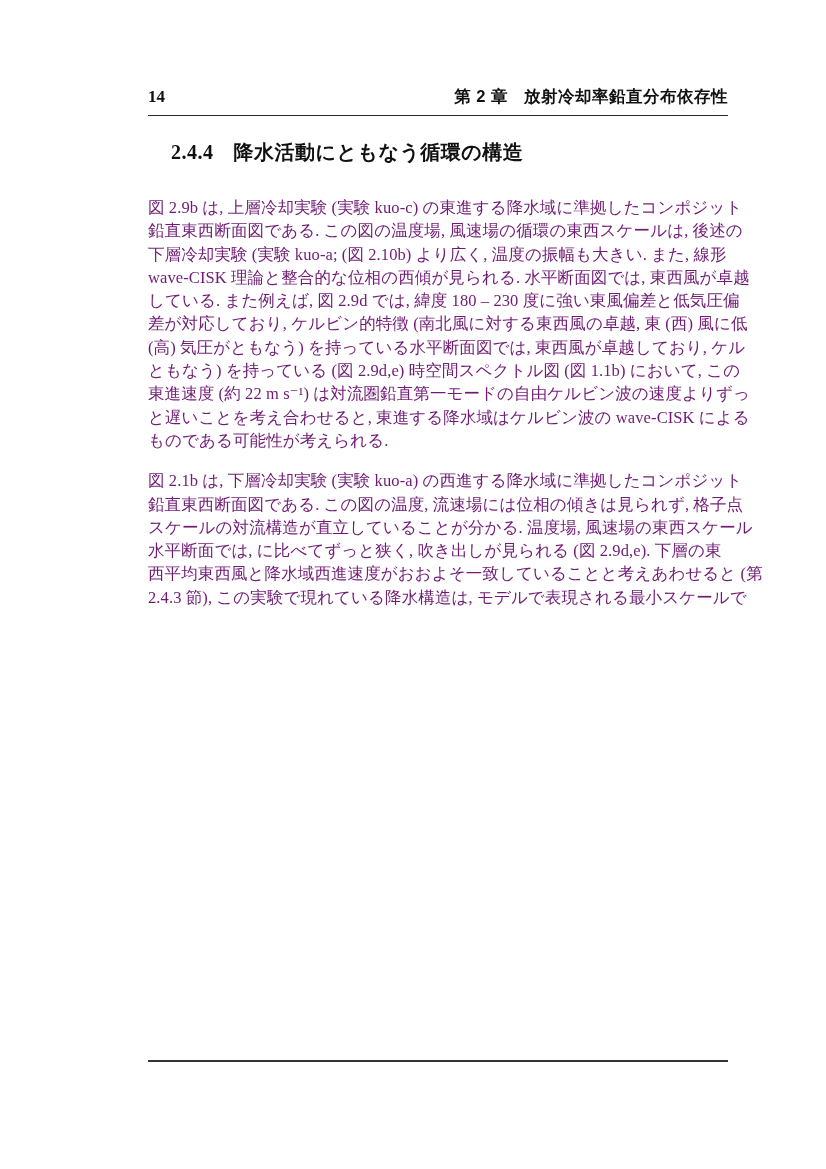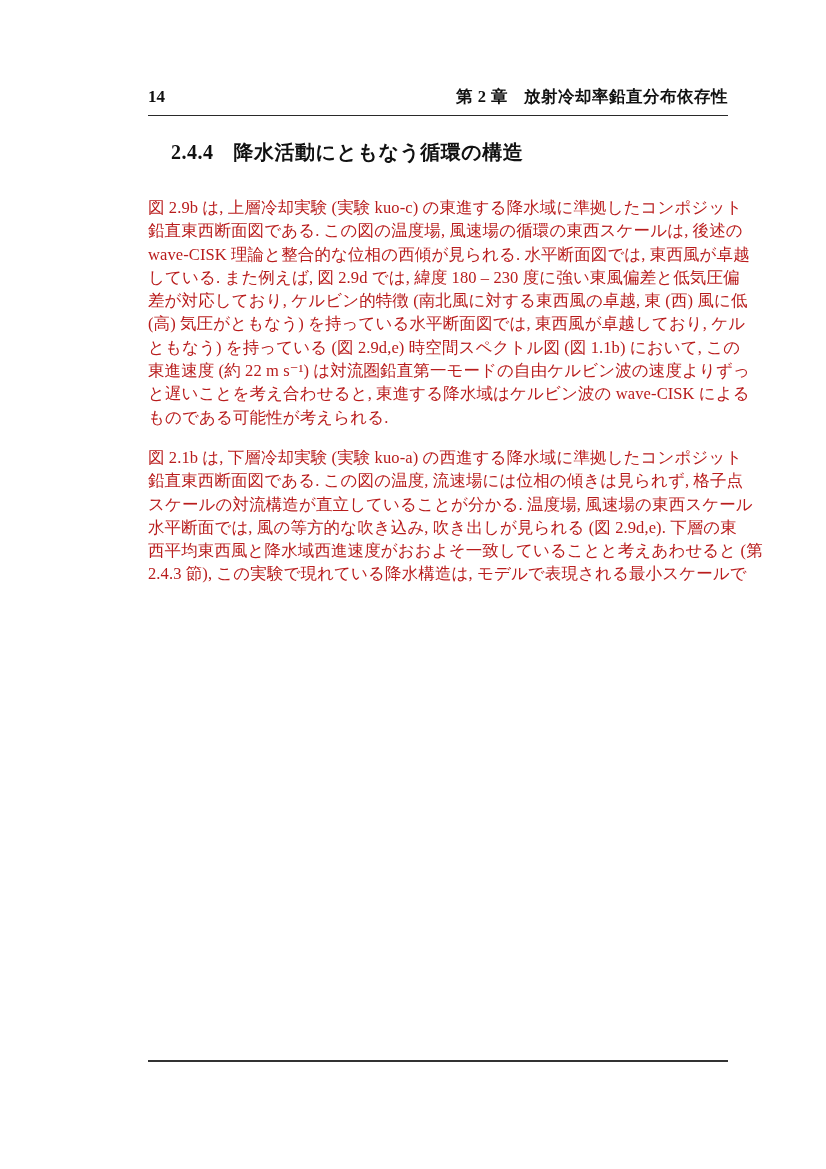--- a/index.html
+++ b/index.html
@@ -29,21 +29,21 @@
     padding-bottom: 7px;
   }
   .page-number {
     font-size: 17px;
     font-weight: bold;
     font-family: "Liberation Serif", "DejaVu Serif", serif;
   }
   .chapter-head {
     font-size: 16.5px;
     font-weight: bold;
-    font-family: Liberation Serif, serif;
+    font-family: Liberation Sans, sans-serif;
     letter-spacing: 0.5px;
   }
   .chapter-head .chapter-label {
     margin-right: 16px;
   }
   
   .section-heading {
     position: absolute;
     top: 139px;
     left: 148px;
@@ -64,21 +64,21 @@
     letter-spacing: 0.5px;
   }
   
   .body-text {
     position: absolute;
     top: 196px;
     left: 148px;
     width: 580px;
     font-size: 16.5px;
     line-height: 23.3px;
-    color: #b91c1c;
+    color: #701a75;
   }
   .paragraph {
     margin: 0 0 17px 0;
   }
   .text-line {
     white-space: nowrap;
     letter-spacing: 0.1px;
   }
   
   .footer-rule {
@@ -104,34 +104,35 @@
 
   <div class="section-heading">
     <span class="section-number">2.4.4</span>
     <span class="section-title">降水活動にともなう循環の構造</span>
   </div>
 
   <div class="body-text" id="body-text">
       <div class="paragraph">
         <div class="text-line">図 2.9b は, 上層冷却実験 (実験 kuo-c) の東進する降水域に準拠したコンポジット</div>
         <div class="text-line">鉛直東西断面図である. この図の温度場, 風速場の循環の東西スケールは, 後述の</div>
+        <div class="text-line">下層冷却実験 (実験 kuo-a; (図 2.10b) より広く, 温度の振幅も大きい. また, 線形</div>
         <div class="text-line">wave-CISK 理論と整合的な位相の西傾が見られる. 水平断面図では, 東西風が卓越</div>
         <div class="text-line">している. また例えば, 図 2.9d では, 緯度 180 – 230 度に強い東風偏差と低気圧偏</div>
         <div class="text-line">差が対応しており, ケルビン的特徴 (南北風に対する東西風の卓越, 東 (西) 風に低</div>
         <div class="text-line">(高) 気圧がともなう) を持っている水平断面図では, 東西風が卓越しており, ケル</div>
         <div class="text-line">ともなう) を持っている (図 2.9d,e) 時空間スペクトル図 (図 1.1b) において, この</div>
         <div class="text-line">東進速度 (約 22 m s⁻¹) は対流圏鉛直第一モードの自由ケルビン波の速度よりずっ</div>
         <div class="text-line">と遅いことを考え合わせると, 東進する降水域はケルビン波の wave-CISK による</div>
         <div class="text-line">ものである可能性が考えられる.</div>
       </div>
       <div class="paragraph">
         <div class="text-line">図 2.1b は, 下層冷却実験 (実験 kuo-a) の西進する降水域に準拠したコンポジット</div>
         <div class="text-line">鉛直東西断面図である. この図の温度, 流速場には位相の傾きは見られず, 格子点</div>
         <div class="text-line">スケールの対流構造が直立していることが分かる. 温度場, 風速場の東西スケール</div>
-        <div class="text-line">水平断面では, 風の等方的な吹き込み, 吹き出しが見られる (図 2.9d,e). 下層の東</div>
+        <div class="text-line">水平断面では, に比べてずっと狭く, 吹き出しが見られる (図 2.9d,e). 下層の東</div>
         <div class="text-line">西平均東西風と降水域西進速度がおおよそ一致していることと考えあわせると (第</div>
         <div class="text-line">2.4.3 節), この実験で現れている降水構造は, モデルで表現される最小スケールで</div>
       </div>
     </div>
 
   <div class="footer-rule"></div>
 
 </div>
 
 </body></html>

